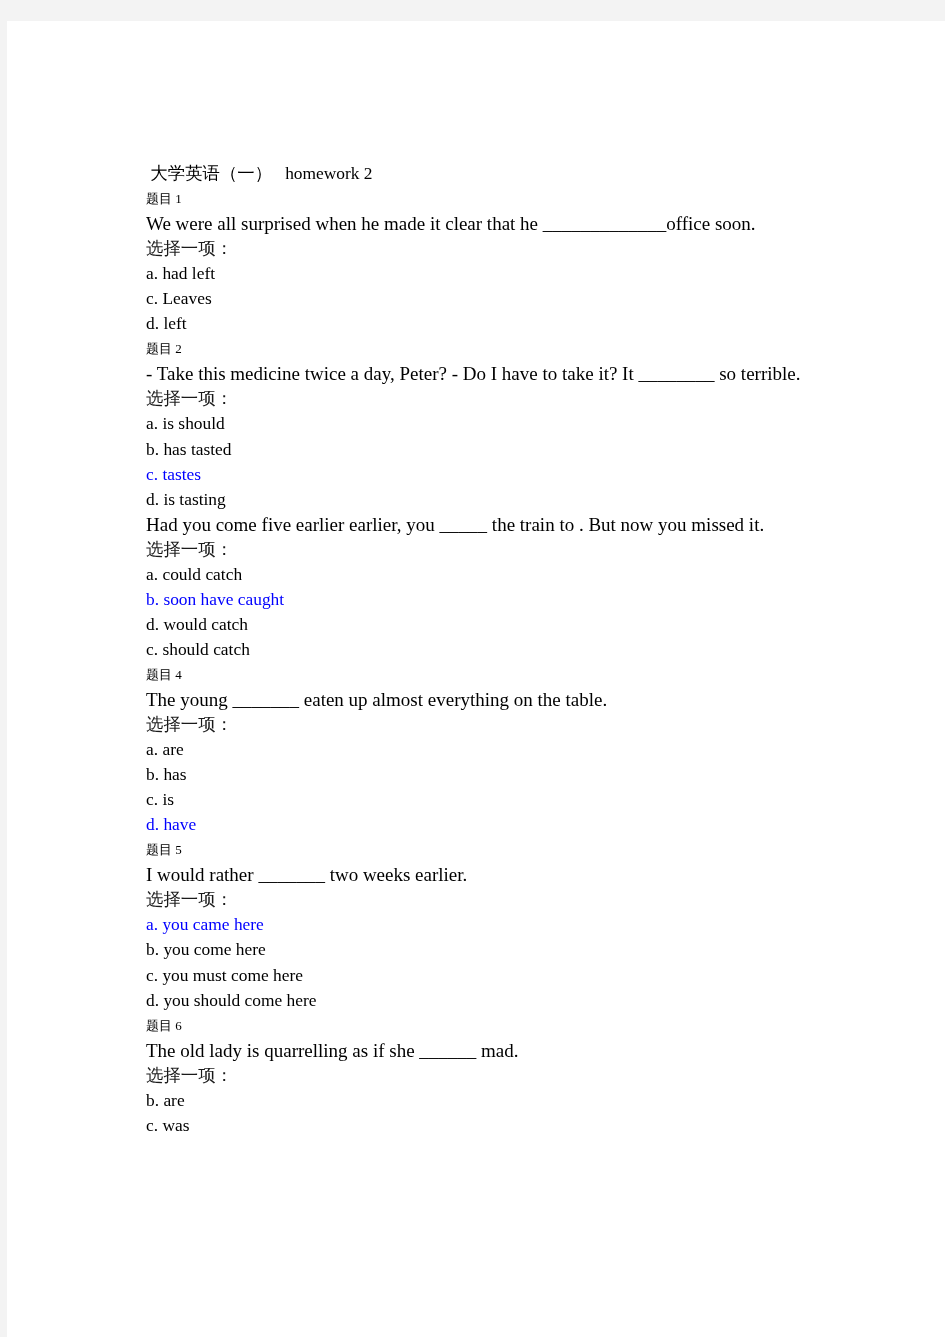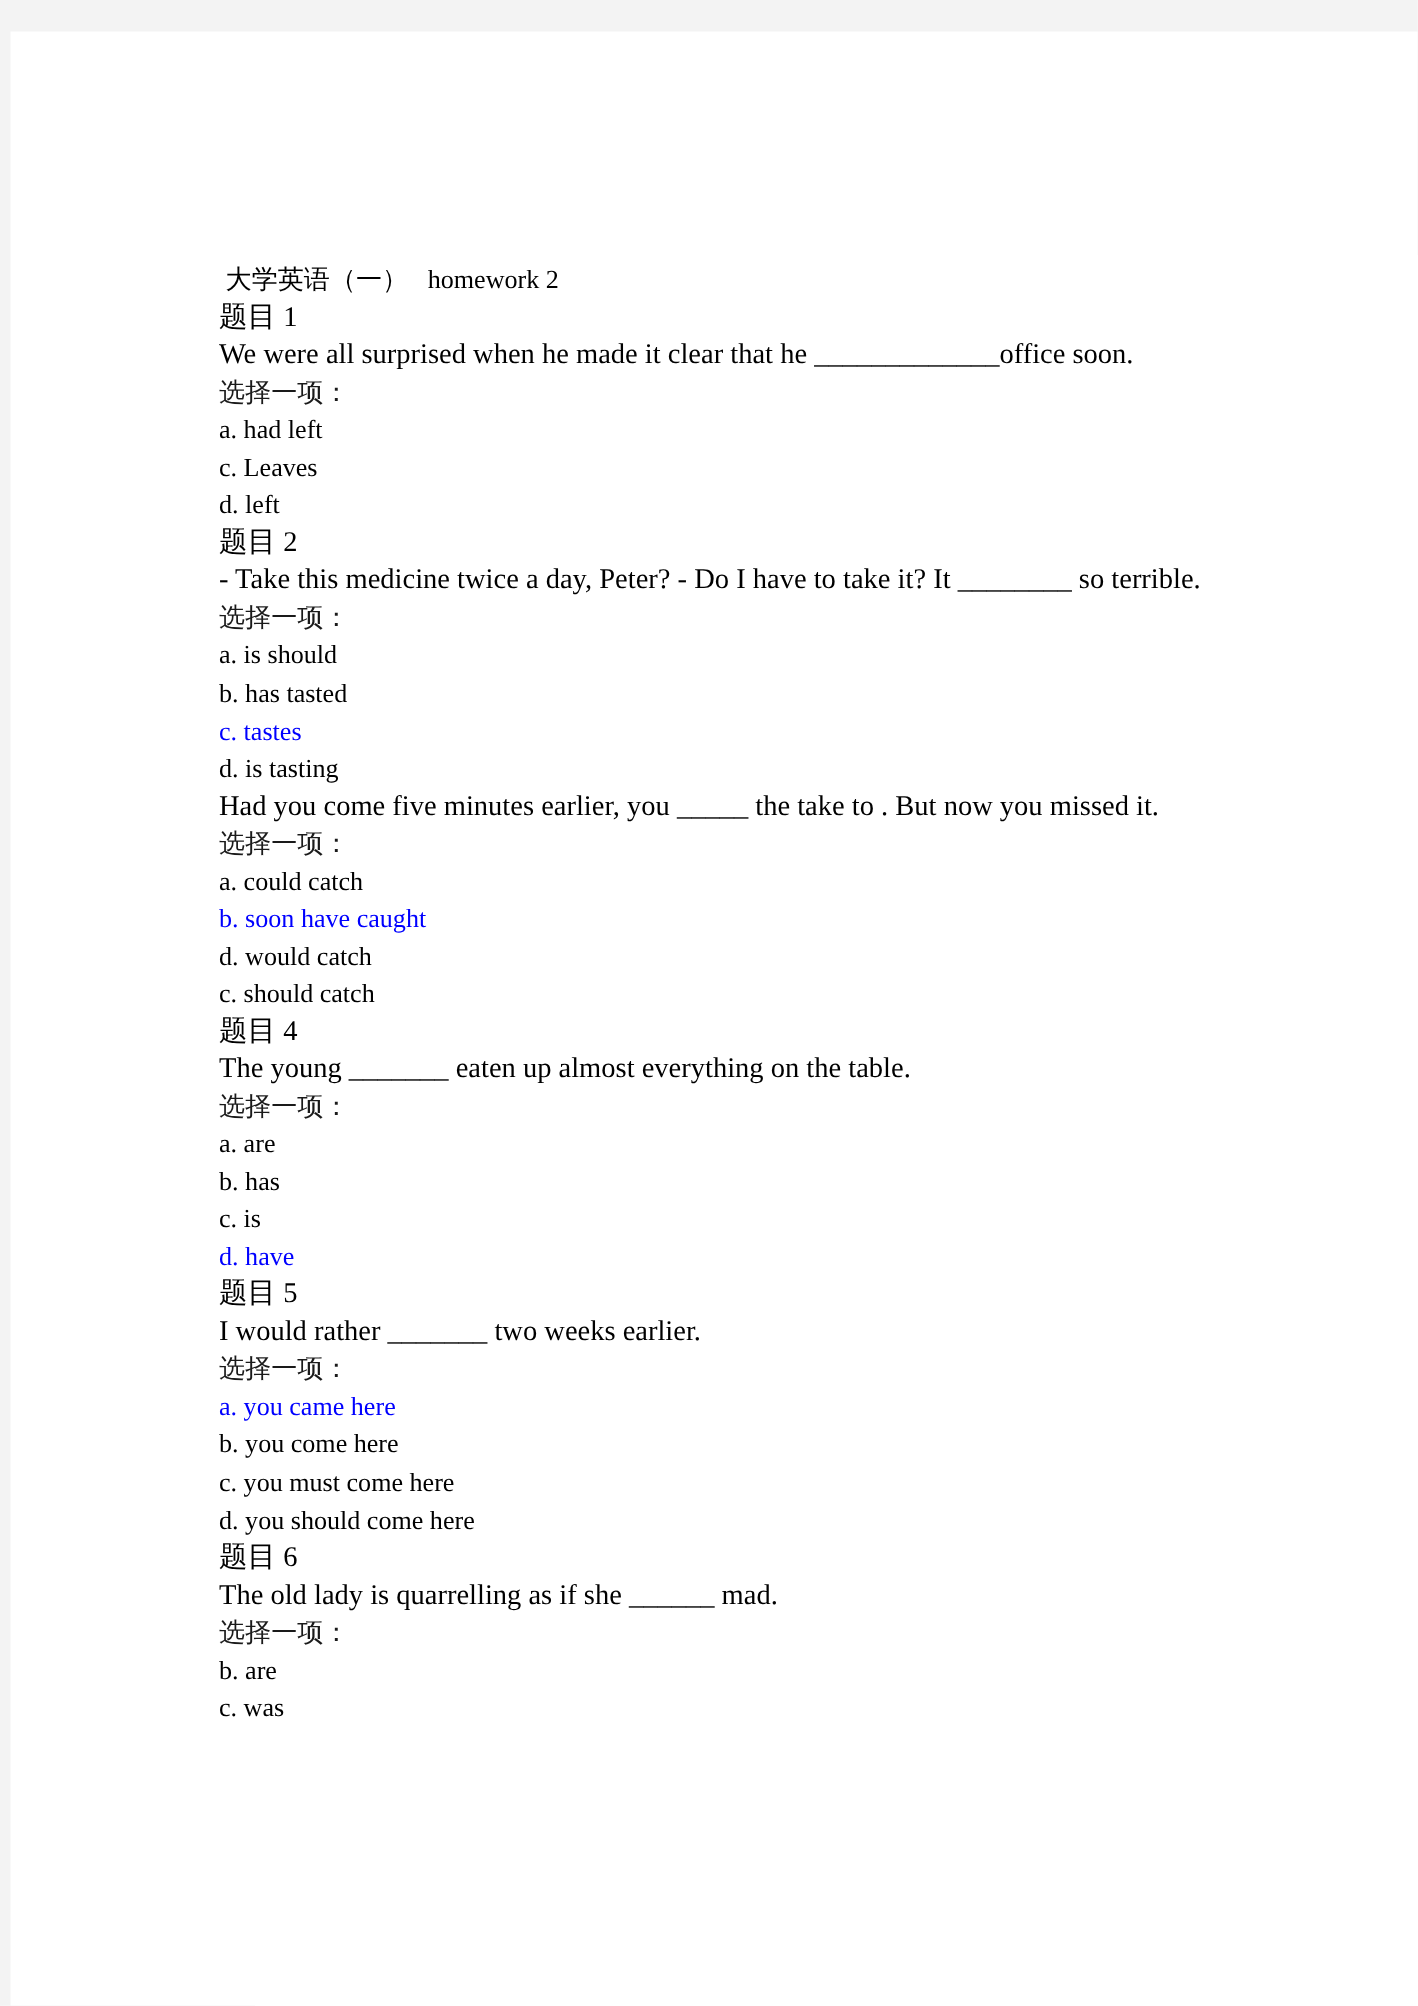--- a/index.html
+++ b/index.html
@@ -33,31 +33,31 @@
     position: absolute;
     left: 7px;
     top: 21px;
     width: 938px;
     height: 1316px;
     background: #ffffff;
   }
   #doc-body {
     position: absolute;
     left: 139px;
-    top: 153px;
+    top: 140px;
     width: 760px;
   }
   .title {
     font-size: 17.4px;
     line-height: 25.05px;
     color: #000000;
     white-space: pre-wrap;
   }
   .qlabel {
-    font-size: 19px;
+    font-size: 13px;
     line-height: 25.05px;
     color: #000000;
     white-space: pre-wrap;
   }
   .prompt {
     font-size: 19px;
     line-height: 25.05px;
     color: #000000;
     white-space: pre-wrap;
   }
@@ -98,21 +98,21 @@
         <div class="question-block">
           <div class="qlabel">题目 2</div>
           <div class="prompt">- Take this medicine twice a day, Peter? - Do I have to take it? It ________ so terrible.</div>
           <div class="selecthint">选择一项：</div>
           <div class="option">a. is should</div>
           <div class="option">b. has tasted</div>
           <div class="option correct">c. tastes</div>
           <div class="option">d. is tasting</div>
         </div>
         <div class="question-block">
-          <div class="prompt">Had you come five minutes earlier, you _____ the take to . But now you missed it.</div>
+          <div class="prompt">Had you come five earlier earlier, you _____ the train to . But now you missed it.</div>
           <div class="selecthint">选择一项：</div>
           <div class="option">a. could catch</div>
           <div class="option correct">b. soon have caught</div>
           <div class="option">d. would catch</div>
           <div class="option">c. should catch</div>
         </div>
         <div class="question-block">
           <div class="qlabel">题目 4</div>
           <div class="prompt">The young _______ eaten up almost everything on the table.</div>
           <div class="selecthint">选择一项：</div>

